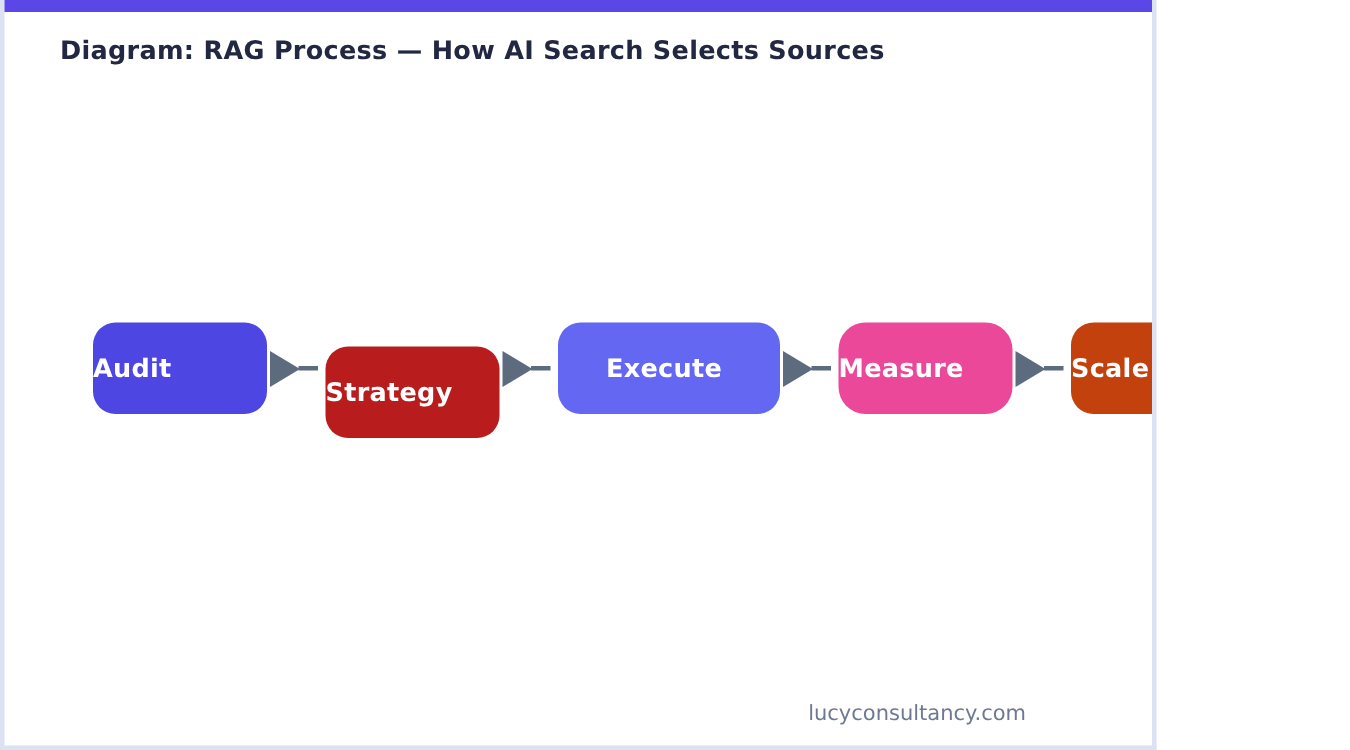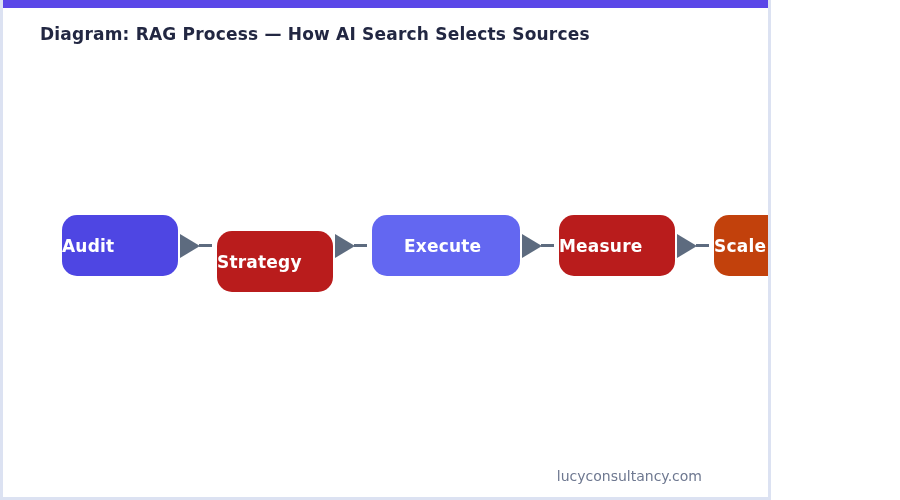--- a/index.html
+++ b/index.html
@@ -78,21 +78,21 @@
   .arrow .stem {
     position: absolute;
     left: 21px;
     top: 50%;
     margin-top: -1.5px;
     width: 13px;
     height: 3px;
   }
   .footer {
     position: absolute;
-    right: 66px;
+    right: 84px;
     bottom: 13px;
     font-size: 14px;
     color: #6e7890;
   }
 </style>
 </head>
 <body>
 
 <div class="page" style="border-color: rgb(220, 226, 242);">
   <div class="top-bar" style="background: rgb(91, 71, 232);"></div>
@@ -112,21 +112,21 @@
         <div class="tri" style="border-left-color: rgb(93, 107, 127);"></div>
         <div class="stem" style="background: rgb(93, 107, 127);"></div>
       </div>
       <div class="step-box" style="background: rgb(99, 103, 241); padding-left: 32px;">
         <span class="step-label">Execute</span>
       </div>
       <div class="arrow">
         <div class="tri" style="border-left-color: rgb(93, 107, 127);"></div>
         <div class="stem" style="background: rgb(93, 107, 127);"></div>
       </div>
-      <div class="step-box" style="background: #b91c1c;">
+      <div class="step-box" style="background: #ec4899; border-radius: 18px;">
         <span class="step-label">Measure</span>
       </div>
       <div class="arrow">
         <div class="tri" style="border-left-color: rgb(93, 107, 127);"></div>
         <div class="stem" style="background: rgb(93, 107, 127);"></div>
       </div>
       <div class="step-box" style="background: #c2410c;">
         <span class="step-label">Scale</span>
       </div>
     </div>

